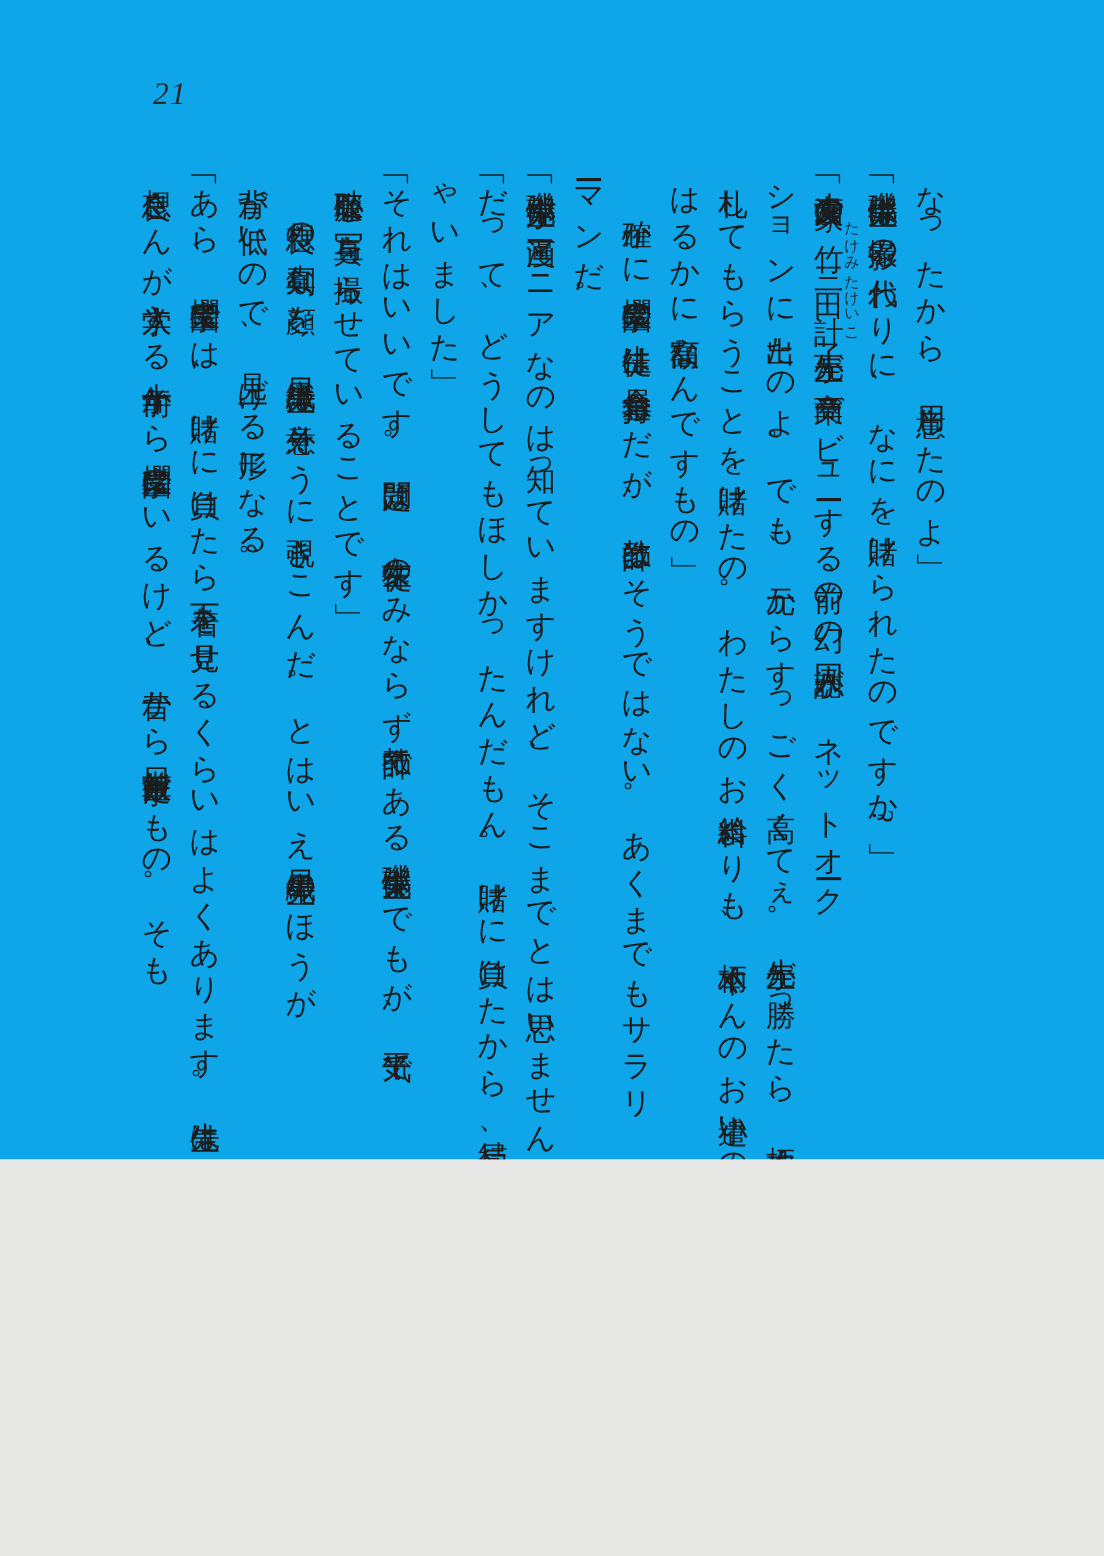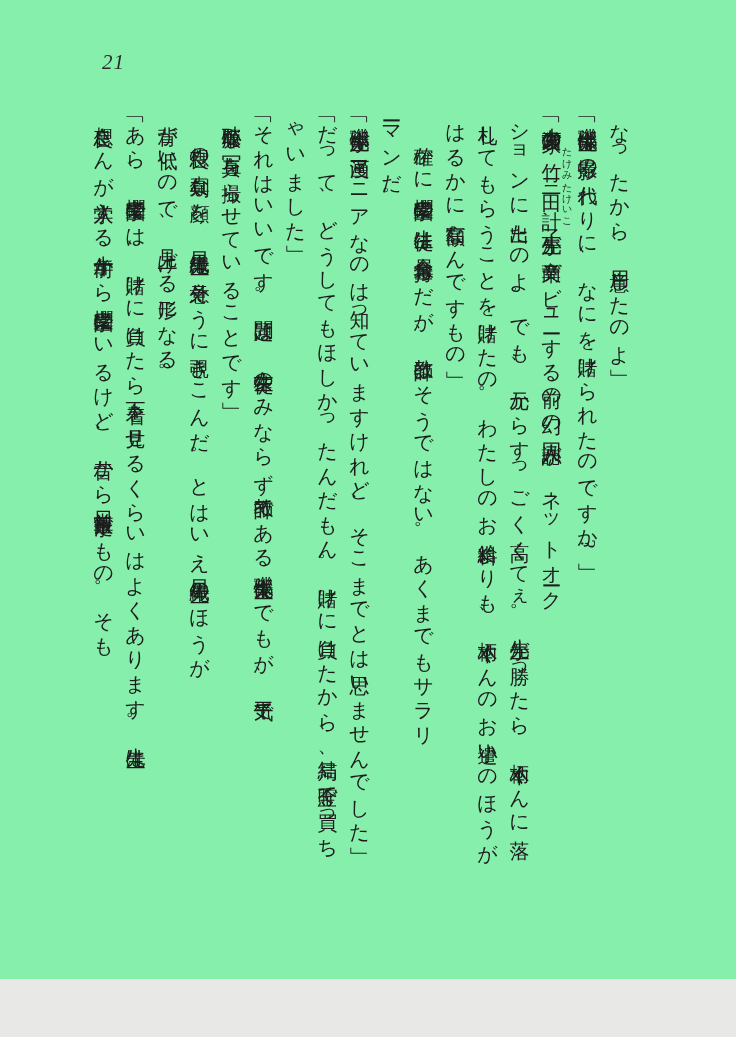--- a/index.html
+++ b/index.html
@@ -3,23 +3,23 @@
 <meta charset="utf-8">
 <style>
   html, body {
     margin: 0;
     padding: 0;
     background: #e8e8e6;
   }
   .book-page {
     position: relative;
     width: 736px;
-    height: 979px;
+    height: 773px;
     margin: 0 auto;
-    background: #86efac;
+    background: #0ea5e9;
     overflow: hidden;
     font-family: "Liberation Serif", "DejaVu Serif", serif;
   }
   .page-number {
     position: absolute;
     top: 50px;
     left: 102px;
     font-style: italic;
     font-size: 21px;
     color: #2a2a2a;

